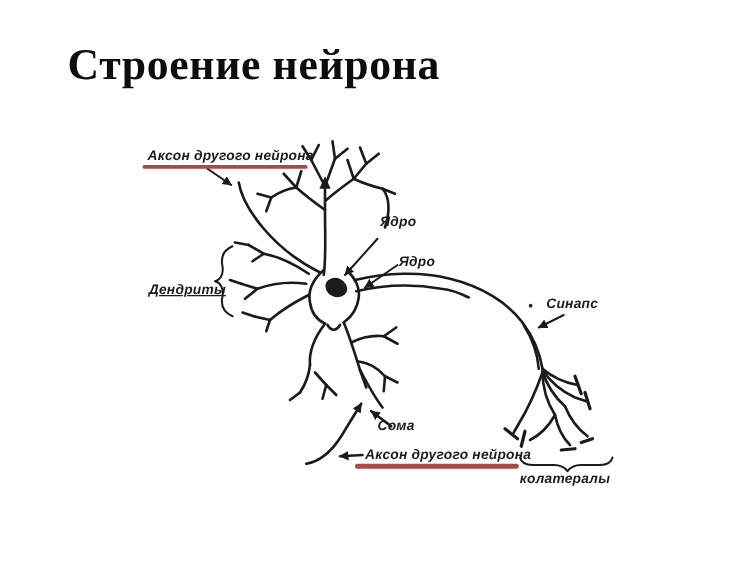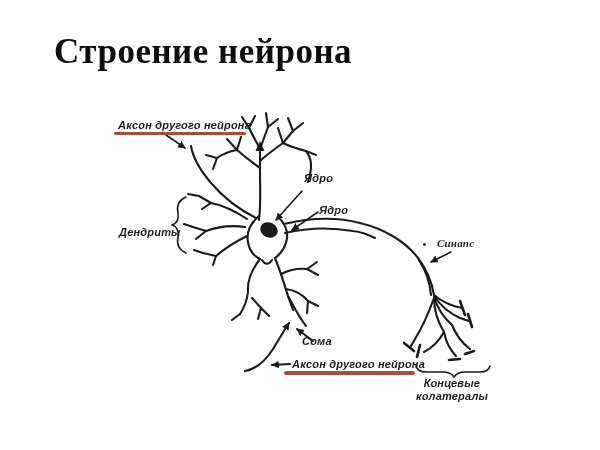--- a/index.html
+++ b/index.html
@@ -153,32 +153,31 @@
       <path class="ln thin" marker-end="url(#ah)" d="M 302,212 L 276,230"></path>
       <path class="ln thin" marker-end="url(#ah)" d="M 435,252 L 415,262"></path>
       <path class="ln" marker-end="url(#ah)" d="M 297,341 L 281,329"></path>
       <path class="ln" marker-end="url(#ah)" d="M 274,364 L 256,365"></path>
     </g>
   </svg>
 
   <div class="lbl" style="left:102px; top:119px;">Аксон другого нейрона</div>
   <div class="underline" style="left:98px; top:132px; width:132px;"></div>
 
-  <div class="lbl" style="left:103px; top:226px;">Дендриты</div>
+  <div class="lbl" style="left:103px; top:226px;text-decoration:underline;">Дендриты</div>
 
   <div class="lbl" style="left:288px; top:172px;">Ядро</div>
 
   <div class="lbl" style="left:303px; top:204px;">Ядро</div>
 
   <div class="dot" style="left:407px; top:243px;"></div>
-  <div class="lbl" style="left:421px; top:237px;font-family:Liberation Serif, serif;">Синапс</div>
+  <div class="lbl" style="left:421px; top:237px;">Синапс</div>
 
   <div class="lbl" style="left:286px; top:335px;">Сома</div>
 
   <div class="lbl" style="left:276px; top:358px;">Аксон другого нейрона</div>
   <div class="underline" style="left:268px; top:371px; width:131px; height:3.5px;"></div>
 
   <div class="lbl center" style="left:394px; top:377px; width:84px;">
-    <div>Концевые</div>
     <div>колатералы</div>
   </div>
 
 </div>
 
 </body></html>

